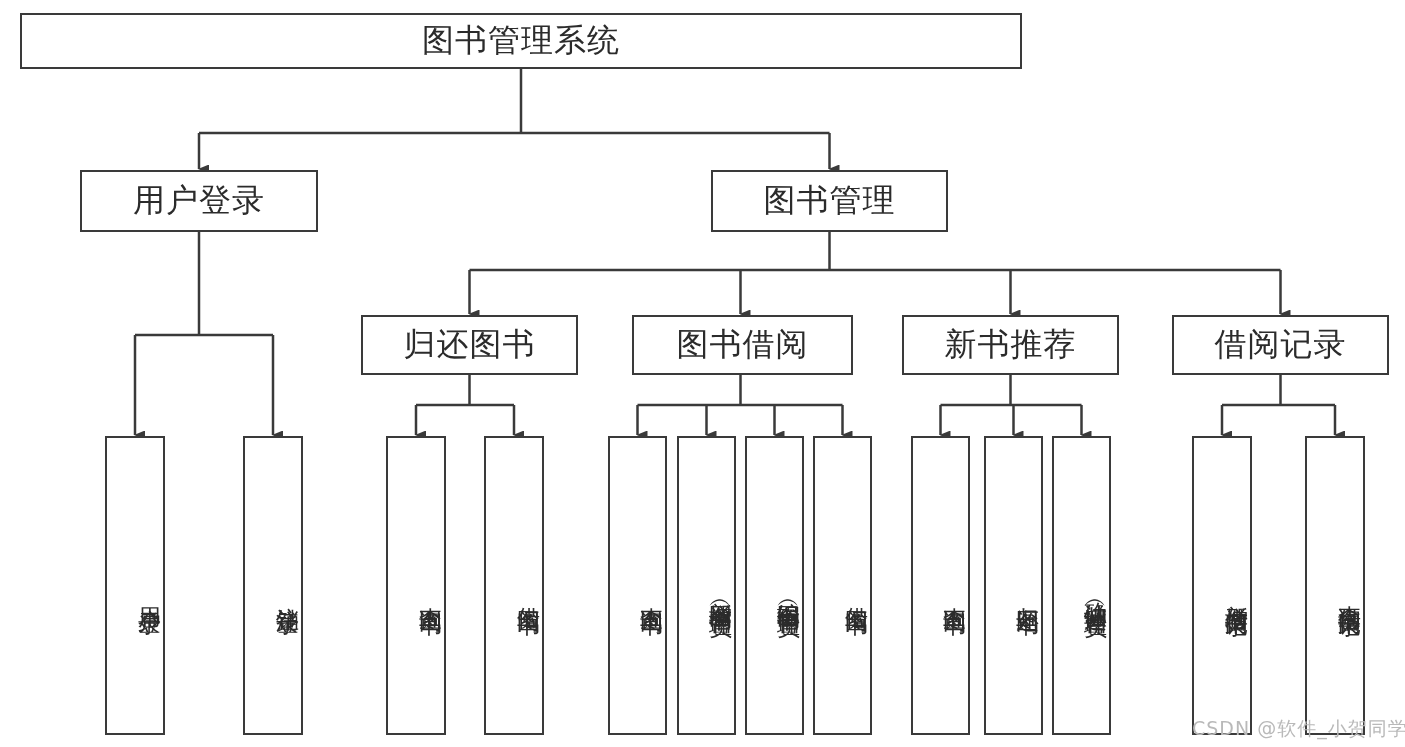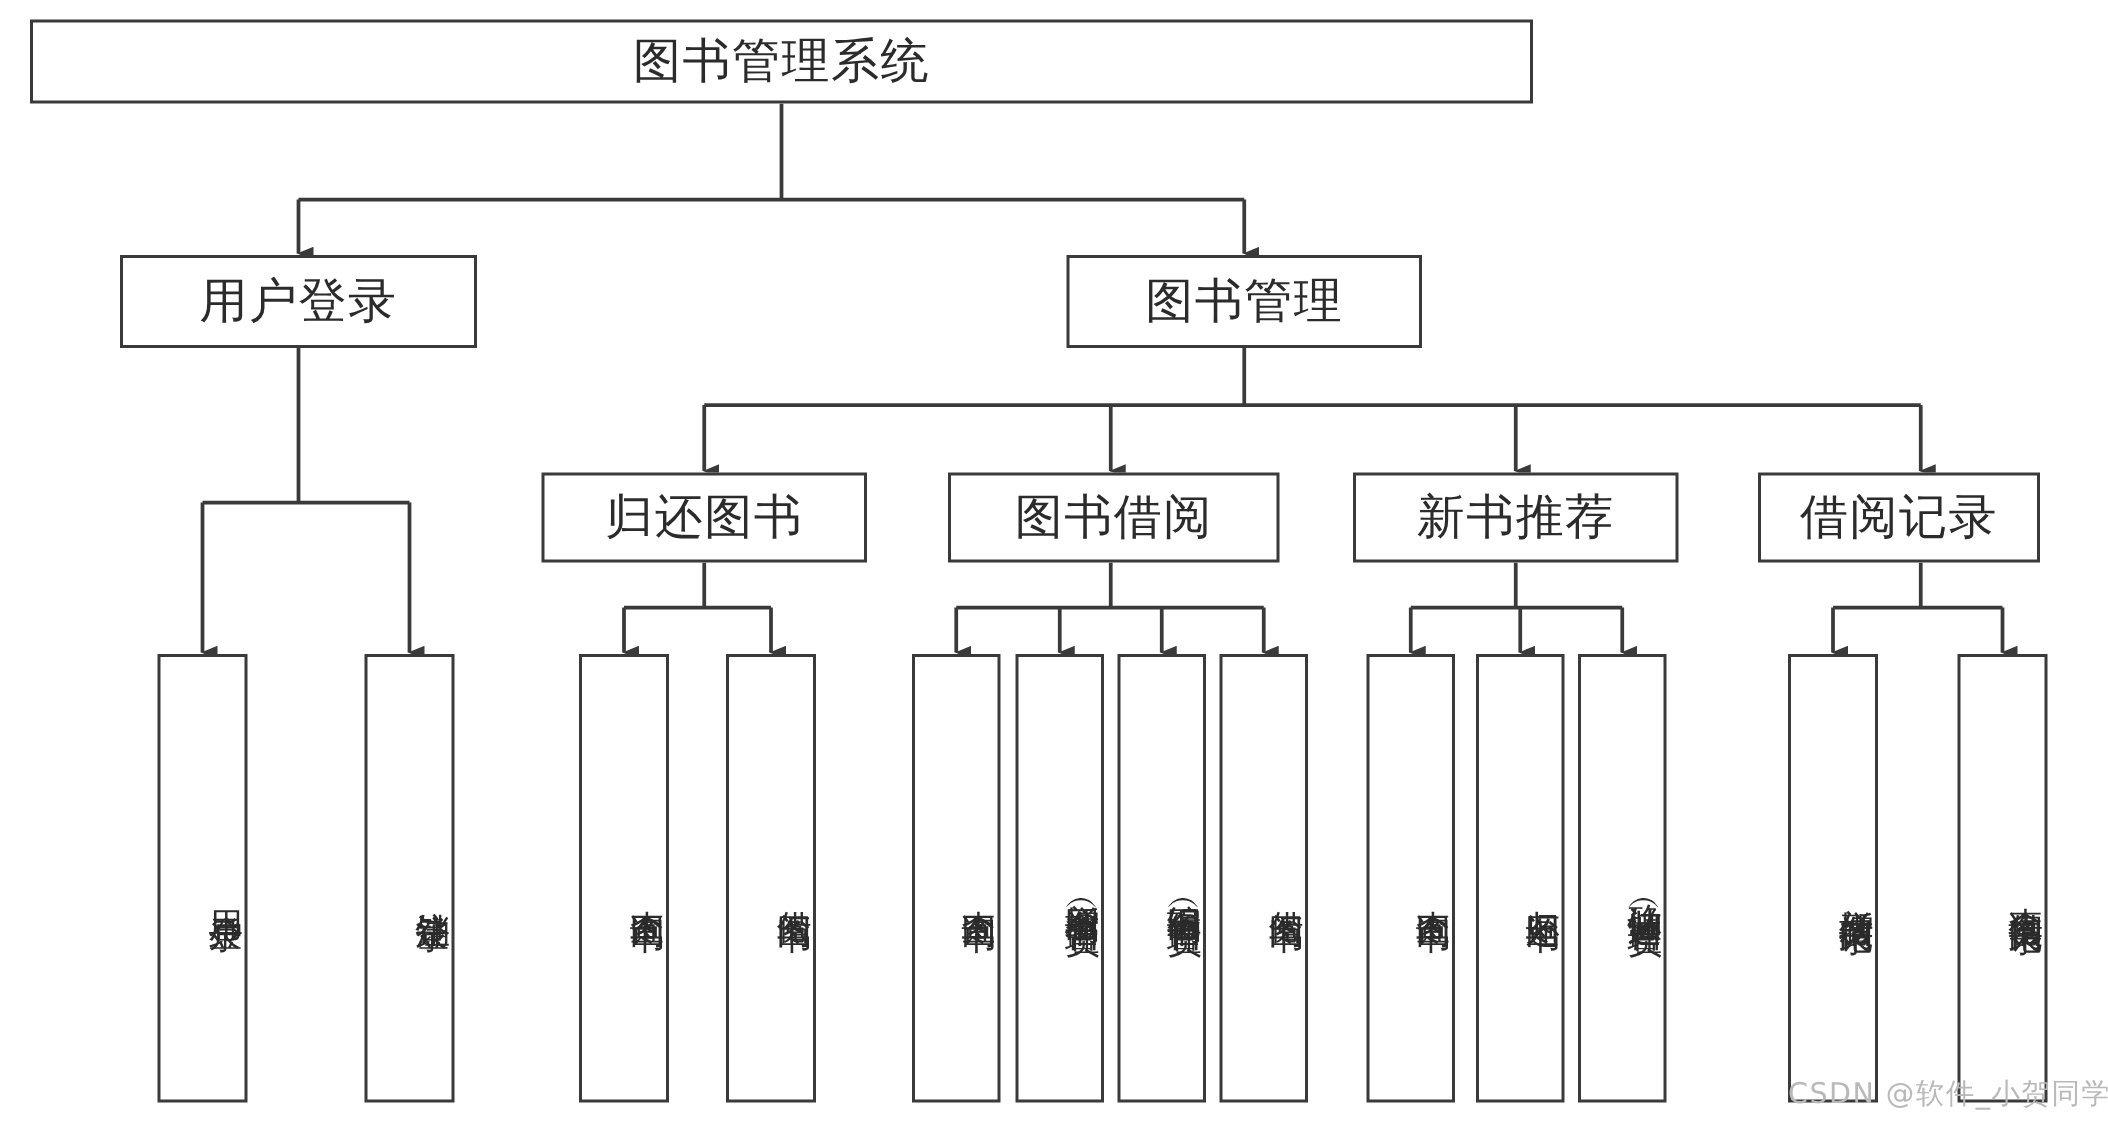--- a/index.html
+++ b/index.html
@@ -97,21 +97,21 @@
       </div>
       <div class="node h" style="left: 361px; top: 315px; width: 217px; height: 60px;">
         <span class="lbl">归还图书</span>
       </div>
       <div class="node h" style="left: 632px; top: 315px; width: 221px; height: 60px;">
         <span class="lbl">图书借阅</span>
       </div>
       <div class="node h" style="left: 902px; top: 315px; width: 217px; height: 60px;">
         <span class="lbl">新书推荐</span>
       </div>
-      <div class="node h" style="left: 1172px; top: 315px; width: 188px; height: 60px;">
+      <div class="node h" style="left: 1172px; top: 315px; width: 217px; height: 60px;">
         <span class="lbl">借阅记录</span>
       </div>
       <div class="node v" style="left: 105px; top: 436px; width: 60px; height: 299px;">
         <span class="lbl">用户登录</span>
       </div>
       <div class="node v" style="left: 243px; top: 436px; width: 60px; height: 299px;">
         <span class="lbl">注销登录</span>
       </div>
       <div class="node v" style="left: 386px; top: 436px; width: 60px; height: 299px;">
         <span class="lbl">查询图书</span>

